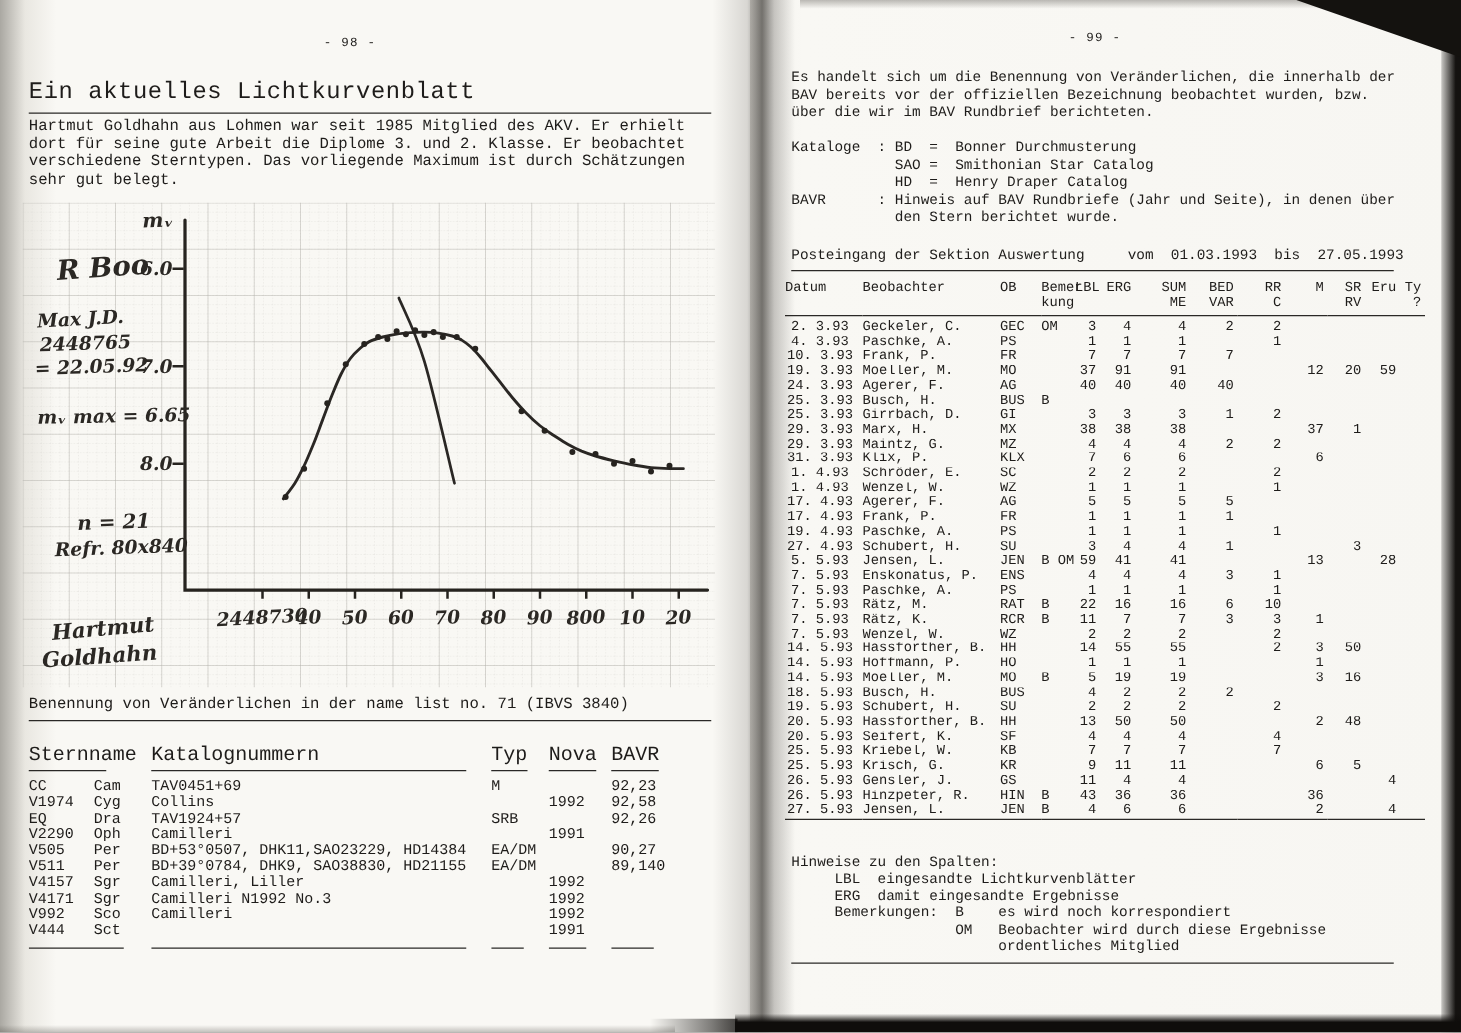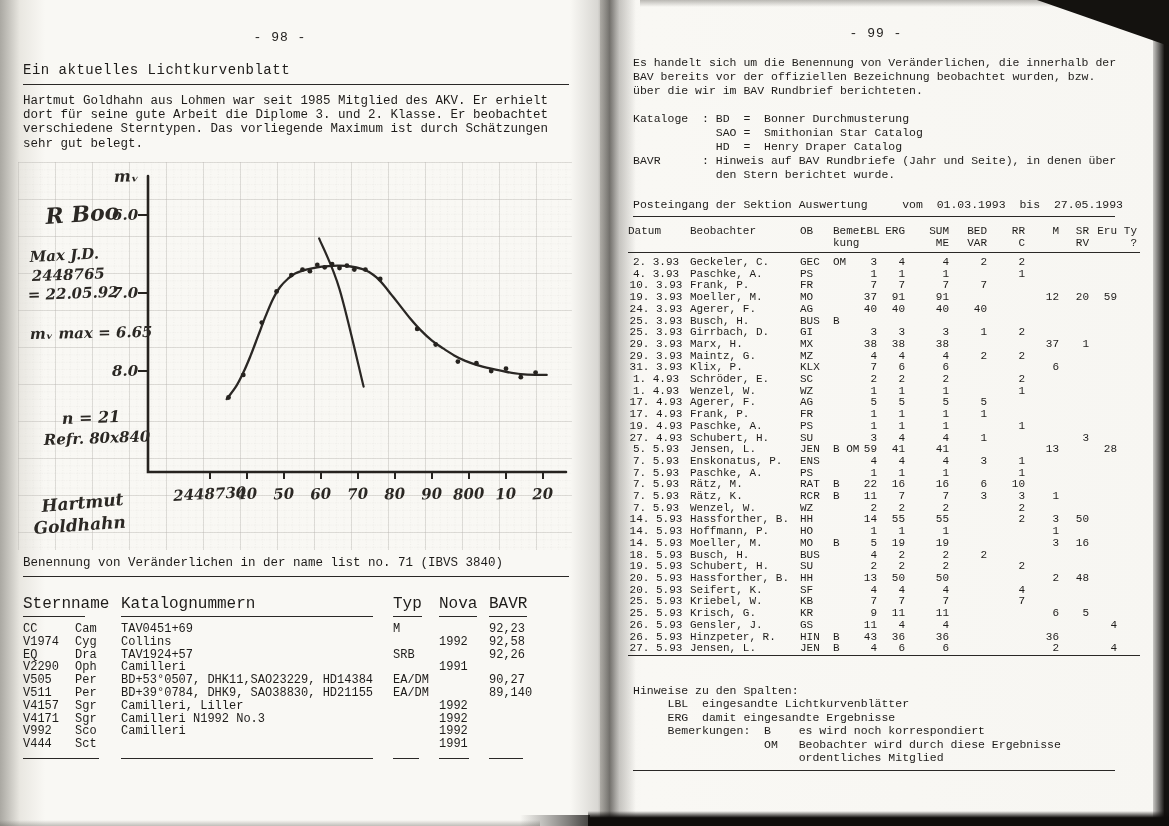--- a/index.html
+++ b/index.html
@@ -14,21 +14,21 @@
   .edge-right{right:0;top:0;width:16px;height:826px;z-index:6;background:linear-gradient(to right,rgba(20,18,16,.2),#141210 72%);}
   .corner-tr{top:0;right:0;width:132px;height:46px;z-index:7;background:#14120f;clip-path:polygon(0 0,100% 0,100% 100%);}
   .top-smudge{left:640px;top:0;width:430px;height:7px;z-index:6;background:linear-gradient(to bottom,rgba(40,36,30,.30),rgba(40,36,30,0));}
   .band-bottom{left:588px;right:0;bottom:0;height:15px;z-index:7;background:linear-gradient(to top,#0f0d0b 55%,rgba(15,13,11,0));}
   .band-bottom-fade{left:520px;bottom:0;width:70px;height:11px;z-index:7;background:linear-gradient(to right,rgba(15,13,11,0),rgba(15,13,11,.75));}
   .band-bottom-left{left:0;bottom:0;width:540px;height:6px;z-index:7;background:linear-gradient(to top,rgba(60,56,50,.30),rgba(60,56,50,0));}
 
   .pre{white-space:pre;}
   .t125{font-size:12.5px;line-height:14.2px;}
   .t115{font-size:11.5px;line-height:14px;}
-  .pageno{font-size:13px;letter-spacing:1px;}
+  .pageno{font-size:10px;letter-spacing:1px;}
   .rule-under{border-bottom:1.6px solid #2a2826;}
 
   
   #namelist{border-collapse:collapse;table-layout:fixed;width:512px;}
   #namelist td{font-size:12px;line-height:12.8px;height:12.8px;padding:0;overflow:hidden;white-space:nowrap;}
   #namelist th{font-size:16px;text-align:left;font-weight:normal;padding:0 0 6px 0;vertical-align:bottom;}
   #namelist th .u{display:inline-block;border-bottom:1.6px solid #2a2826;padding-bottom:3px;}
   #namelist .rl{border-top:1.6px solid #2a2826;height:2px;margin-top:4px;}
 
   
@@ -43,21 +43,21 @@
   .hand{font-family:"DejaVu Serif",serif;font-style:italic;font-weight:bold;fill:#2b2824;}
 </style>
 </head>
 <body>
 
 <div class="spread">
 
   <div class="page page-left">
     <div class="abs pageno" style="left:0;top:30px;width:560px;text-align:center;">- 98 -</div>
 
-    <div class="abs rule-under" style="left:23px;top:62px;width:546px;padding-bottom:6px;font-size:14px;letter-spacing:.5px;">Ein aktuelles Lichtkurvenblatt</div>
+    <div class="abs rule-under" style="left:23px;top:62px;width:546px;padding-bottom:6px;font-size:19px;letter-spacing:.5px;">Ein aktuelles Lichtkurvenblatt</div>
 
     <div class="abs pre t125" style="left:23px;top:94px;">Hartmut Goldhahn aus Lohmen war seit 1985 Mitglied des AKV. Er erhielt
 dort für seine gute Arbeit die Diplome 3. und 2. Klasse. Er beobachtet
 verschiedene Sterntypen. Das vorliegende Maximum ist durch Schätzungen
 sehr gut belegt.</div>
 
     <svg id="lc-svg" class="abs" style="left:18px;top:162px;" width="554" height="388" viewBox="0 0 554 388">
       <defs>
         <pattern id="gmin" width="7.4" height="7.4" patternUnits="userSpaceOnUse">
           <path d="M7.4 0H0V7.4" fill="none" stroke="#d9d7d2" stroke-width="0.6" stroke-dasharray="1 1.4"></path>

